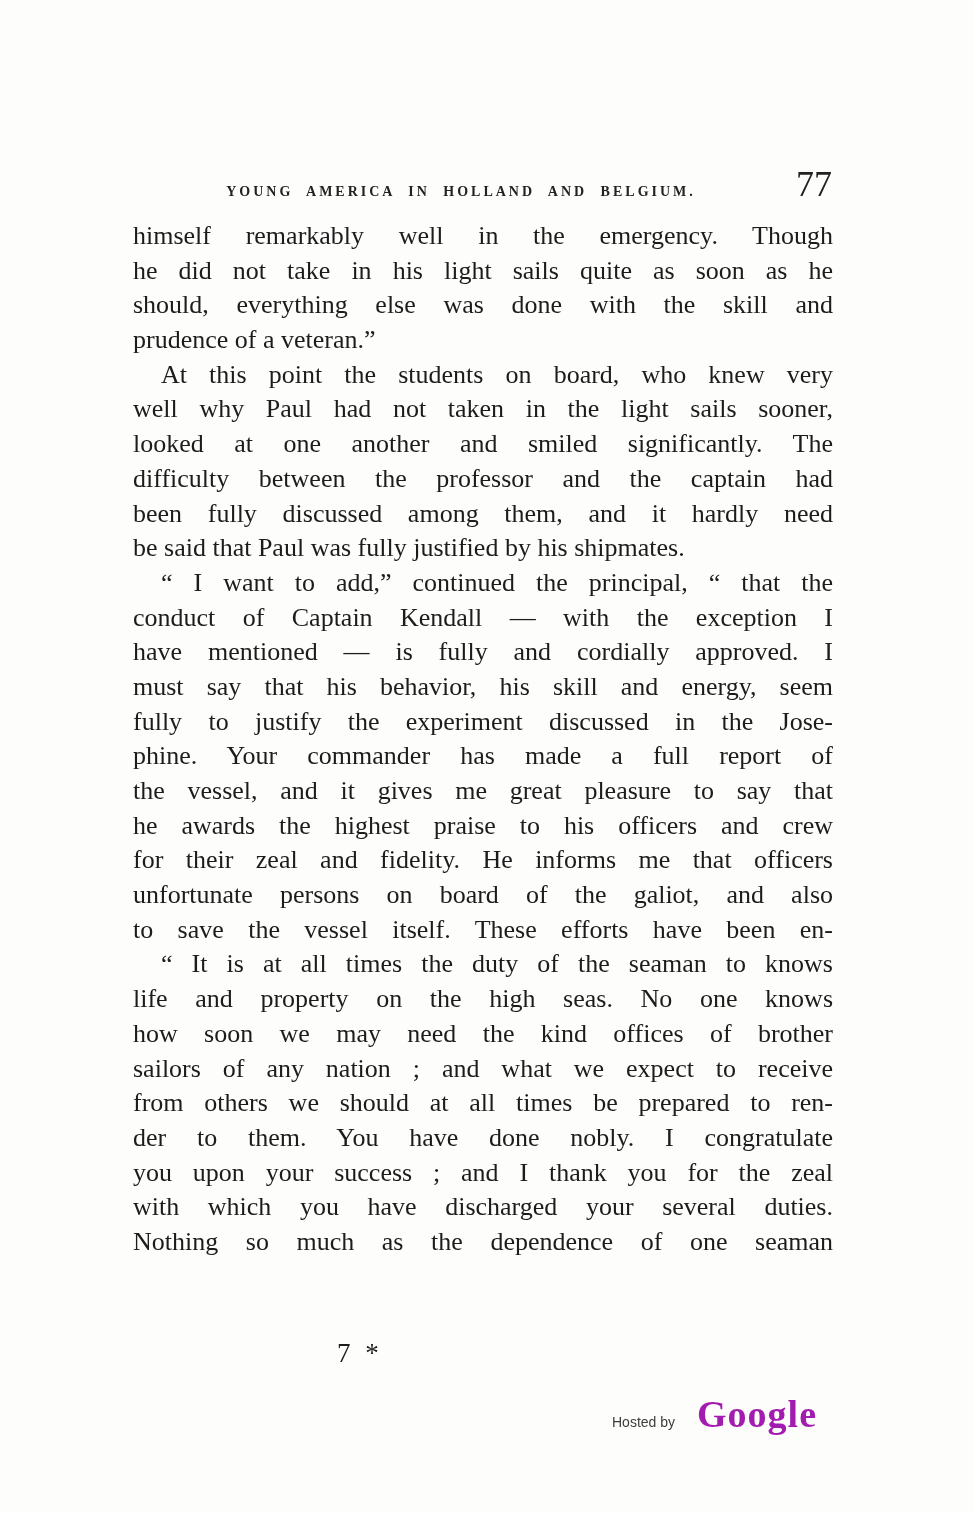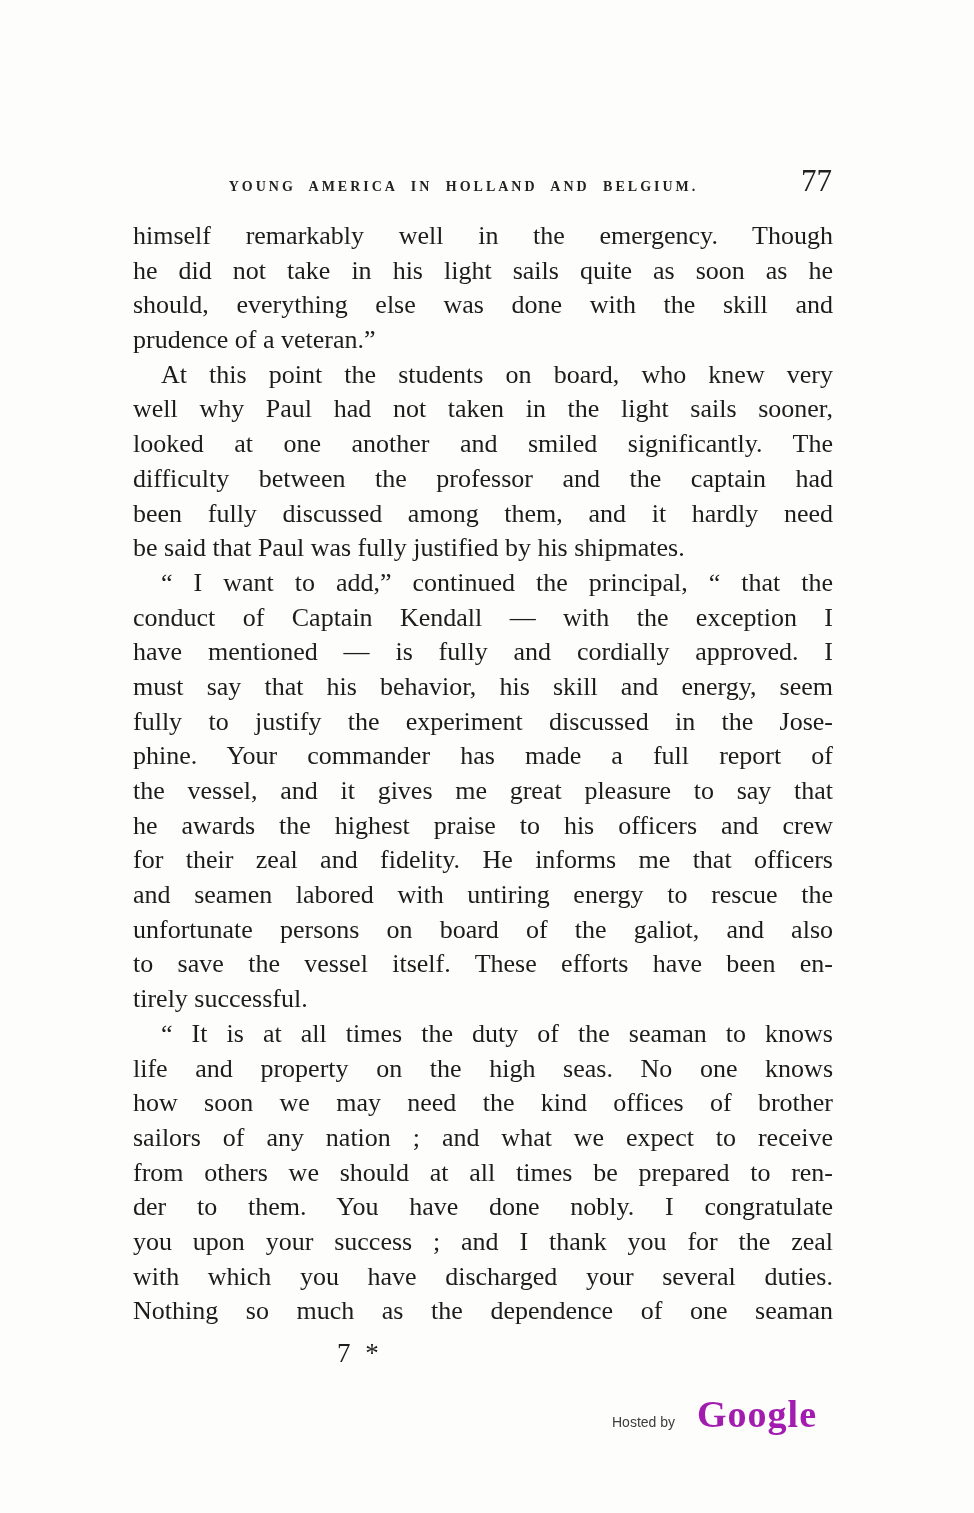--- a/index.html
+++ b/index.html
@@ -28,21 +28,21 @@
   .header-title {
     flex: 1;
     text-align: center;
     font-size: 14px;
     font-weight: 700;
     letter-spacing: 3px;
     word-spacing: 7px;
     color: #222;
   }
   .page-number {
-    font-size: 31px;
+    font-size: 36px;
     font-weight: 400;
     padding-left: 14px;
     color: #222;
   }
   .body-text {
     position: absolute;
     top: 219px;
     left: 133px;
     width: 700px;
   }
@@ -121,24 +121,22 @@
       <div class="paragraph">
         <div class="line indent">“ I want to add,” continued the principal, “ that the</div>
         <div class="line">conduct of Captain Kendall — with the exception I</div>
         <div class="line">have mentioned — is fully and cordially approved.  I</div>
         <div class="line">must say that his behavior, his skill and energy, seem</div>
         <div class="line">fully to justify the experiment discussed in the Jose-</div>
         <div class="line">phine.  Your commander has made a full report of</div>
         <div class="line">the vessel, and it gives me great pleasure to say that</div>
         <div class="line">he awards the highest praise to his officers and crew</div>
         <div class="line">for their zeal and fidelity.  He informs me that officers</div>
-        <div class="line">and seamen labored with untiring energy to rescue the</div>
         <div class="line">unfortunate persons on board of the galiot, and also</div>
         <div class="line">to save the vessel itself.  These efforts have been en-</div>
-        <div class="line last">tirely successful.</div>
       </div>
       <div class="paragraph">
         <div class="line indent">“ It is at all times the duty of the seaman to knows</div>
         <div class="line">life and property on the high seas.  No one knows</div>
         <div class="line">how soon we may need the kind offices of brother</div>
         <div class="line">sailors of any nation ; and what we expect to receive</div>
         <div class="line">from others we should at all times be prepared to ren-</div>
         <div class="line">der to them.  You have done nobly.  I congratulate</div>
         <div class="line">you upon your success ; and I thank you for the zeal</div>
         <div class="line">with which you have discharged your several duties.</div>

